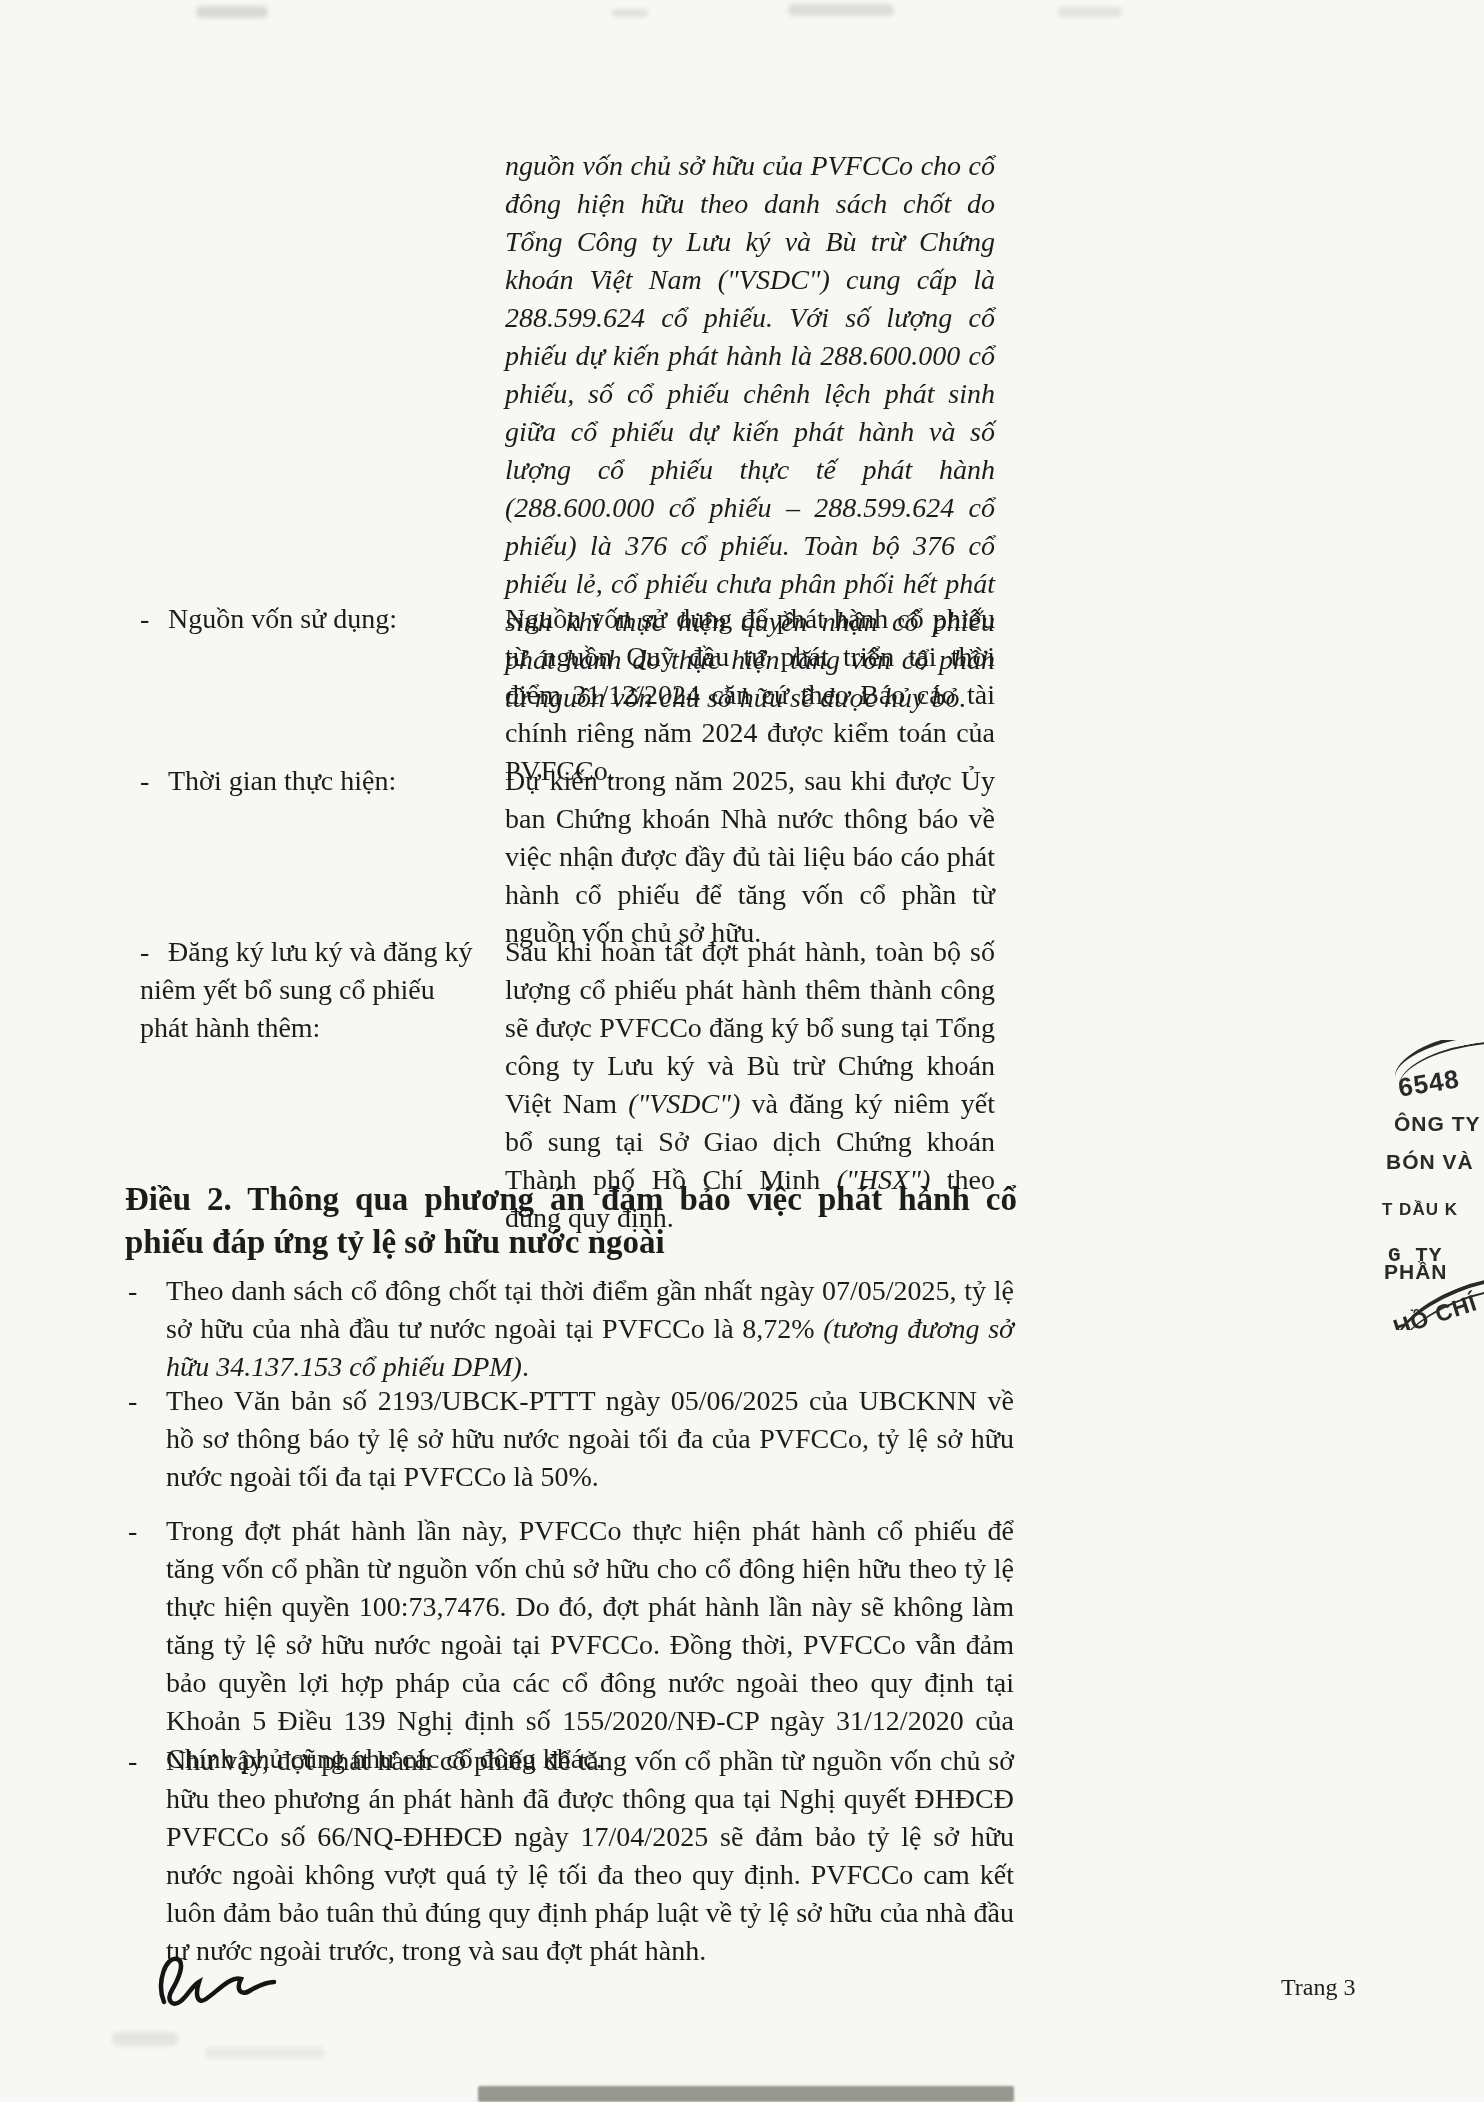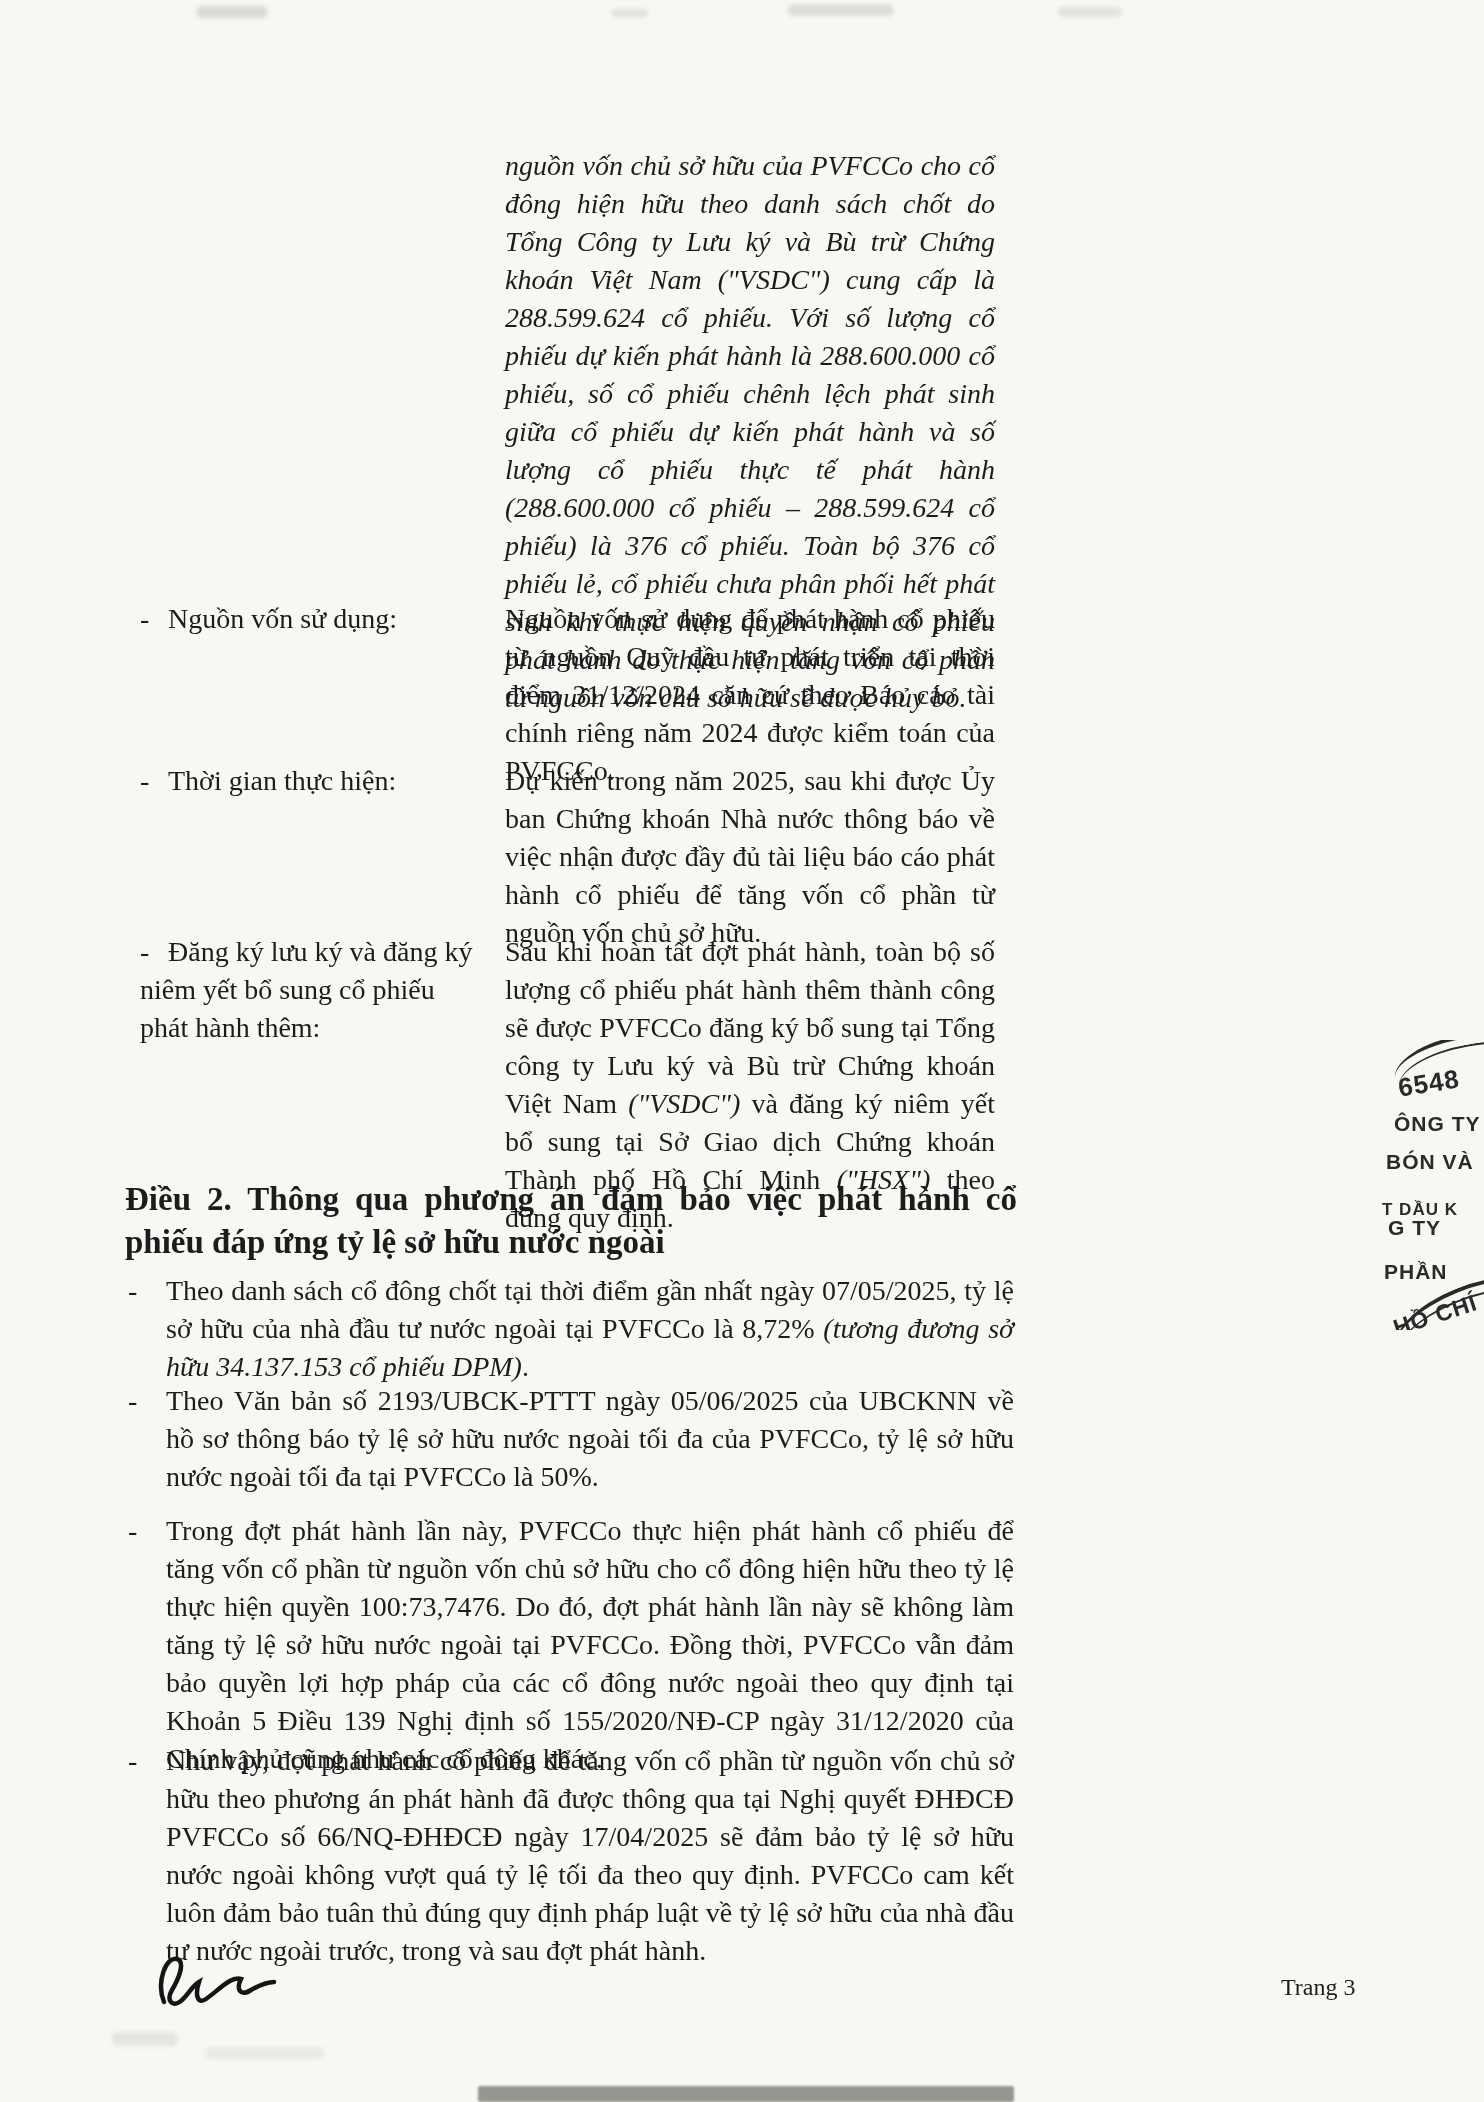--- a/index.html
+++ b/index.html
@@ -30,21 +30,21 @@
   
   .signature{left:150px;top:1948px;}
   
   .stamp{left:1368px;top:1040px;width:116px;height:290px;overflow:hidden;color:#2a2a2a;
          font-family:"Liberation Sans","DejaVu Sans",sans-serif;font-weight:bold;}
   .stamp .frag{position:absolute;white-space:nowrap;letter-spacing:1px;}
   .stamp .frag:nth-of-type(1){left:30px;top:28px;font-size:26px;transform:rotate(-9deg);}
   .stamp .frag:nth-of-type(2){left:26px;top:72px;font-size:21px;}
   .stamp .frag:nth-of-type(3){left:18px;top:110px;font-size:21px;text-align:right;}
   .stamp .frag:nth-of-type(4){left:14px;top:160px;font-size:17px;}
-  .stamp .frag:nth-of-type(5){left:20px;top:176px;font-size:21px;}
+  .stamp .frag:nth-of-type(5){left:20px;top:204px;font-size:21px;font-family:Liberation Mono, monospace;}
   .stamp .frag:nth-of-type(6){left:16px;top:220px;font-size:21px;text-align:right;}
   .stamp .frag:nth-of-type(7){left:24px;top:262px;font-size:23px;transform:rotate(-18deg);}
   .arc{position:absolute;border:0 solid #2a2a2a;border-radius:50%;}
   .arc-top{left:26px;top:-6px;width:150px;height:60px;border-top-width:4px;transform:rotate(-10deg);}
   .arc-top2{left:30px;top:4px;width:150px;height:60px;border-top-width:2px;transform:rotate(-10deg);}
   .arc-bot{left:22px;top:246px;width:160px;height:70px;border-top-width:4px;transform:rotate(-22deg);}
   .arc-bot2{left:22px;top:258px;width:160px;height:70px;border-top-width:2px;transform:rotate(-22deg);}
   
   .smudge{position:absolute;border-radius:6px;filter:blur(2px);}
   .sm1{left:196px;top:6px;width:72px;height:12px;background:#d9d9d5;}

